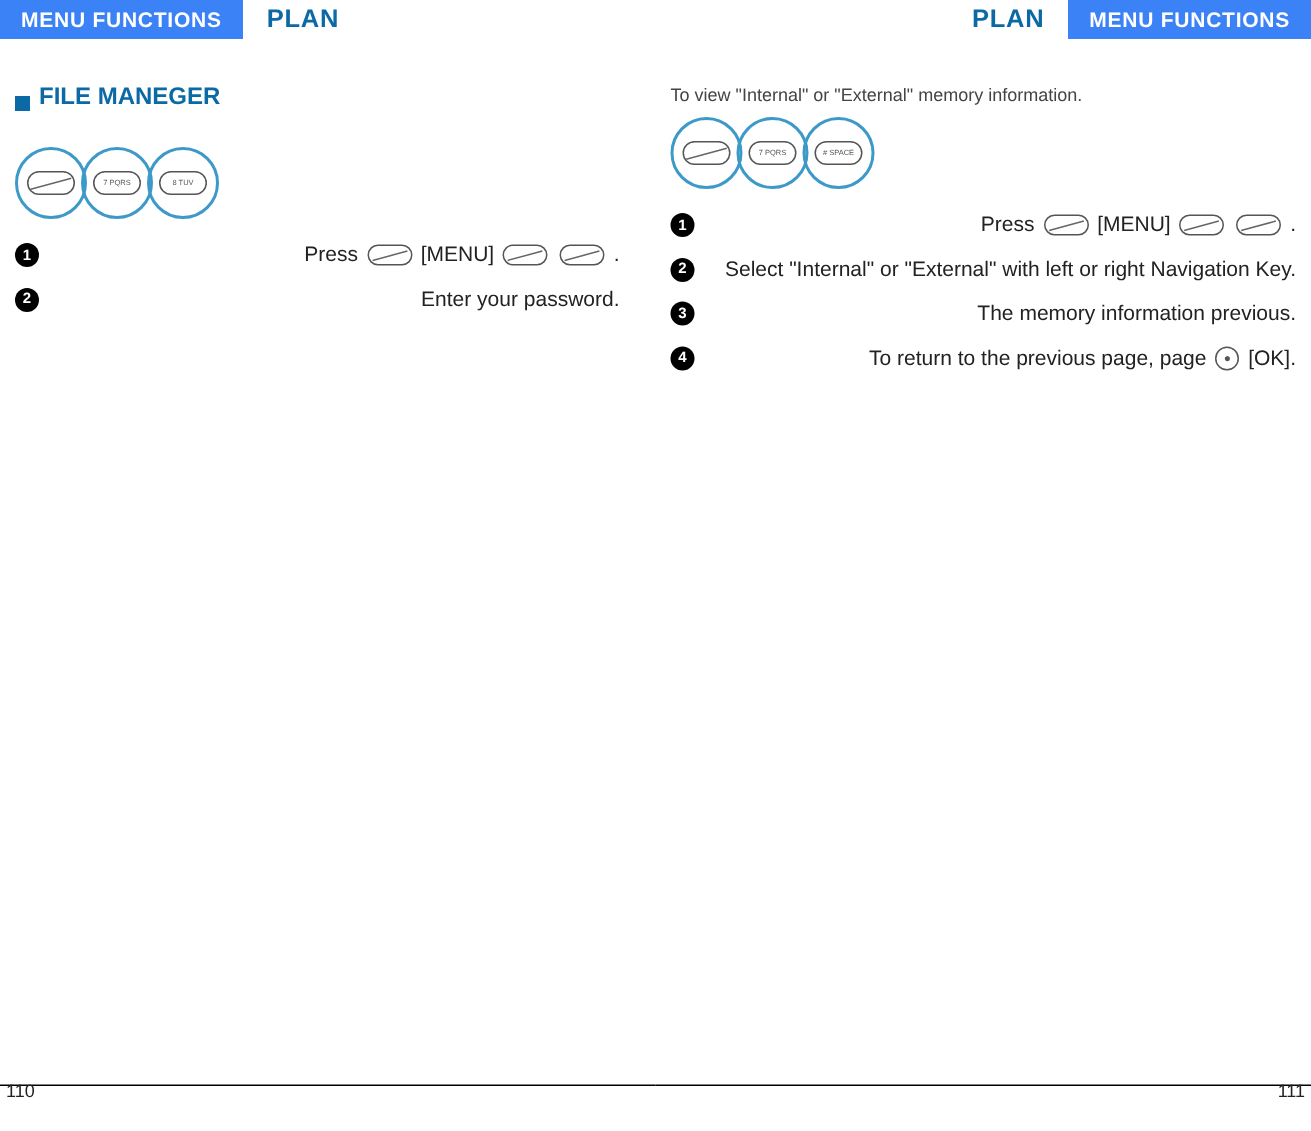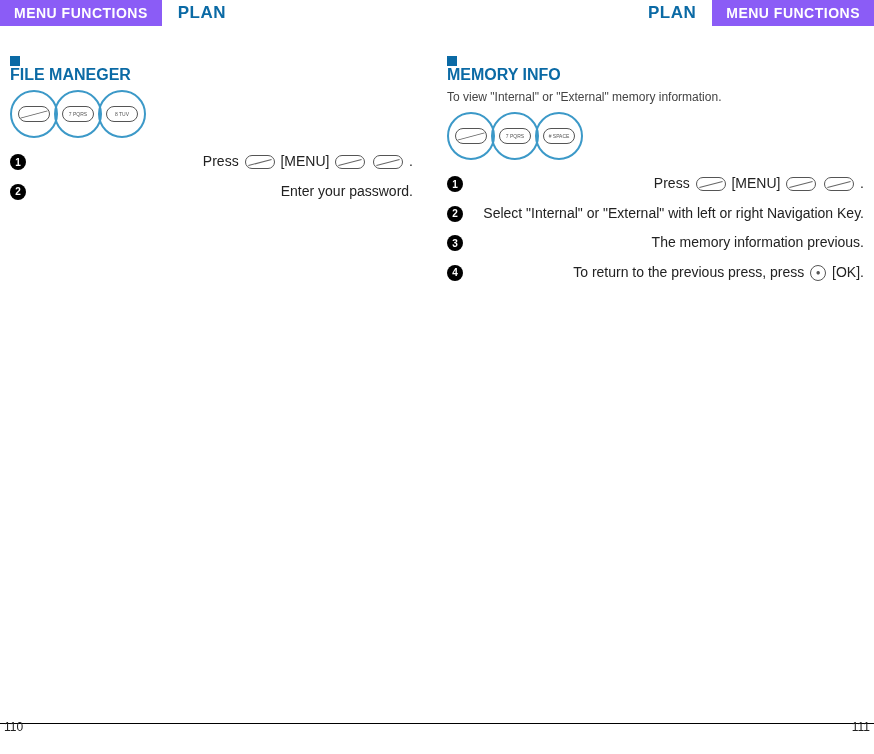--- a/index.html
+++ b/index.html
@@ -23,21 +23,21 @@
     }
     .header-row {
       display: flex;
       align-items: center;
       height: 26px;
       margin-top: 0;
     }
     .header-row.left { }
     .header-row.right { justify-content: flex-end; }
     .menu-box {
-      background: #8b5cf6;
+      background: #3b82f6;
       color: #ffffff;
       font-size: 14px;
       font-weight: bold;
       padding: 5px 14px;
       letter-spacing: 0.5px;
     }
     .plan-label {
       color: #0b6aa5;
       font-weight: bold;
       font-size: 17px;
@@ -45,23 +45,22 @@
       letter-spacing: 0.5px;
     }
     .content {
       padding: 30px 24px 0 10px;
     }
     .right-content {
       padding: 30px 10px 0 10px;
     }
     .section-title-row {
       display: flex;
-      align-items: flex-start;
-      margin-bottom: 6px;
-      flex-direction: column;
+      align-items: flex-end;
+      margin-bottom: 24px;
     }
     .square-marker {
       display: inline-block;
       width: 10px;
       height: 10px;
       background: #0b6aa5;
       margin-right: 6px;
     }
     .section-title {
       color: #0b6aa5;
@@ -249,24 +248,20 @@
     <div class="page-num left">110</div>
   </div>
 
   <div class="page-column">
     <div class="header-row right">
       <div class="plan-label">PLAN</div>
       <div class="menu-box">MENU FUNCTIONS</div>
     </div>
 
     <div class="right-content">
-      <div class="section-title-row">
-        <span class="square-marker"></span>
-        <span class="section-title">MEMORY INFO</span>
-      </div>
       <div class="subtitle">To view "Internal" or "External" memory information.</div>
 
       <div class="circle-row">
         <div class="circle">
           <div class="key-pill">
               <div class="slash-line"></div>
             </div>
         </div>
         <div class="circle">
           <div class="key-pill">
@@ -304,21 +299,21 @@
       </div>
 
       <div class="step-row">
         <div class="step-bullet">3</div>
         <div class="step-text">The memory information previous.</div>
       </div>
 
       <div class="step-row">
         <div class="step-bullet">4</div>
         <div class="step-text">
-          <span>To return to the previous press, press</span>
+          <span>To return to the previous page, page</span>
           <span class="nav-circle">●</span>
           <span>[OK].</span>
         </div>
       </div>
     </div>
 
     <div class="footer-line"></div>
     <div class="page-num right">111</div>
   </div>
 </div>

